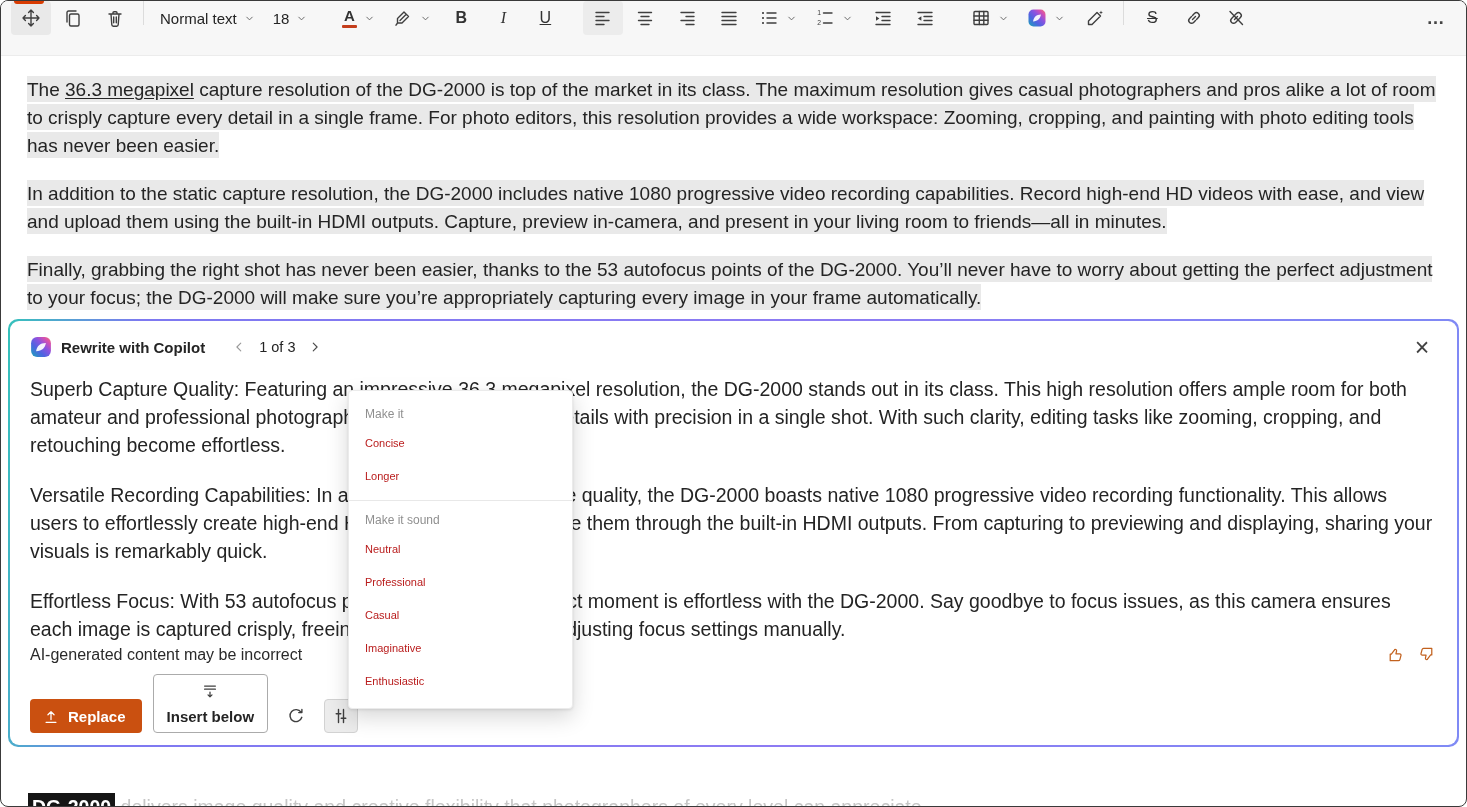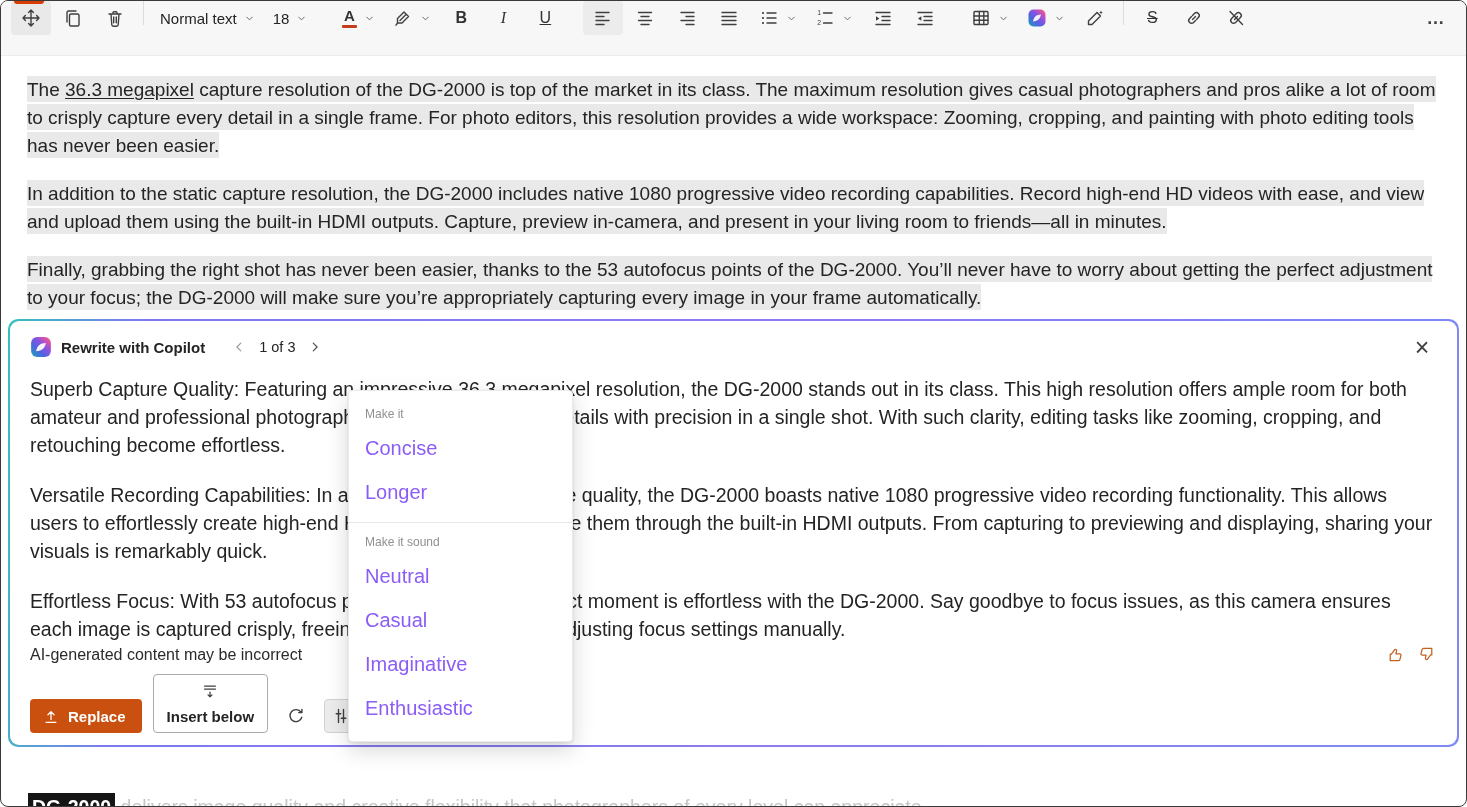--- a/index.html
+++ b/index.html
@@ -67,21 +67,21 @@
     font-weight:600;font-size:15px;color:#242424;padding:7px 13px;font-family:inherit;flex-direction:column;}
   .btn-insert .ic{width:18px;height:18px;}
   .btn-icon{width:34px;height:34px;display:flex;align-items:center;justify-content:center;border-radius:4px;
     border:1px solid transparent;background:transparent;}
   .btn-icon.active{background:#ececec;border-color:#d2d2d2;}
   
   .menu{position:absolute;left:347px;top:389px;width:225px;background:#fff;border:1px solid #ebebeb;
     border-radius:4px;box-shadow:0 8px 22px rgba(0,0,0,.16),0 1px 3px rgba(0,0,0,.1);
     z-index:9;padding:4px 0 10px;box-sizing:border-box;}
   .menu-h{font-size:12px;color:#8f8f8f;padding:12px 16px 6px;}
-  .menu-i{font-size:20px;color:#8b5cf6;padding:10px 16px 11px;cursor:default;}
+  .menu-i{font-size:11px;color:#b91c1c;padding:10px 16px 11px;cursor:default;}
   .menu-div{height:1px;background:#e8e8e8;margin:7px 0 0;}
   
   .cutoff{position:absolute;left:27px;top:792px;font-size:19.5px;line-height:28px;white-space:nowrap;}
   .cut-hl{background:#151515;color:#fff;font-weight:700;padding:3px 4px;}
   .cut-rest{color:#c6c6c6;}
 </style>
 </head>
 <body>
 
 <svg width="0" height="0" style="position:absolute">
@@ -343,20 +343,21 @@
     </div>
   </div>
 
   <div class="menu">
     <div class="menu-h">Make it</div>
     <div class="menu-i">Concise</div>
     <div class="menu-i">Longer</div>
     <div class="menu-div"></div>
     <div class="menu-h">Make it sound</div>
     <div class="menu-i">Neutral</div>
+    <div class="menu-i">Professional</div>
     <div class="menu-i">Casual</div>
     <div class="menu-i">Imaginative</div>
     <div class="menu-i">Enthusiastic</div>
   </div>
 
   <div class="cutoff">
     <span class="cut-hl">DG-2000</span><span class="cut-rest"> delivers image quality and creative flexibility that photographers of every level can appreciate.</span>
   </div>
 
 </div>

